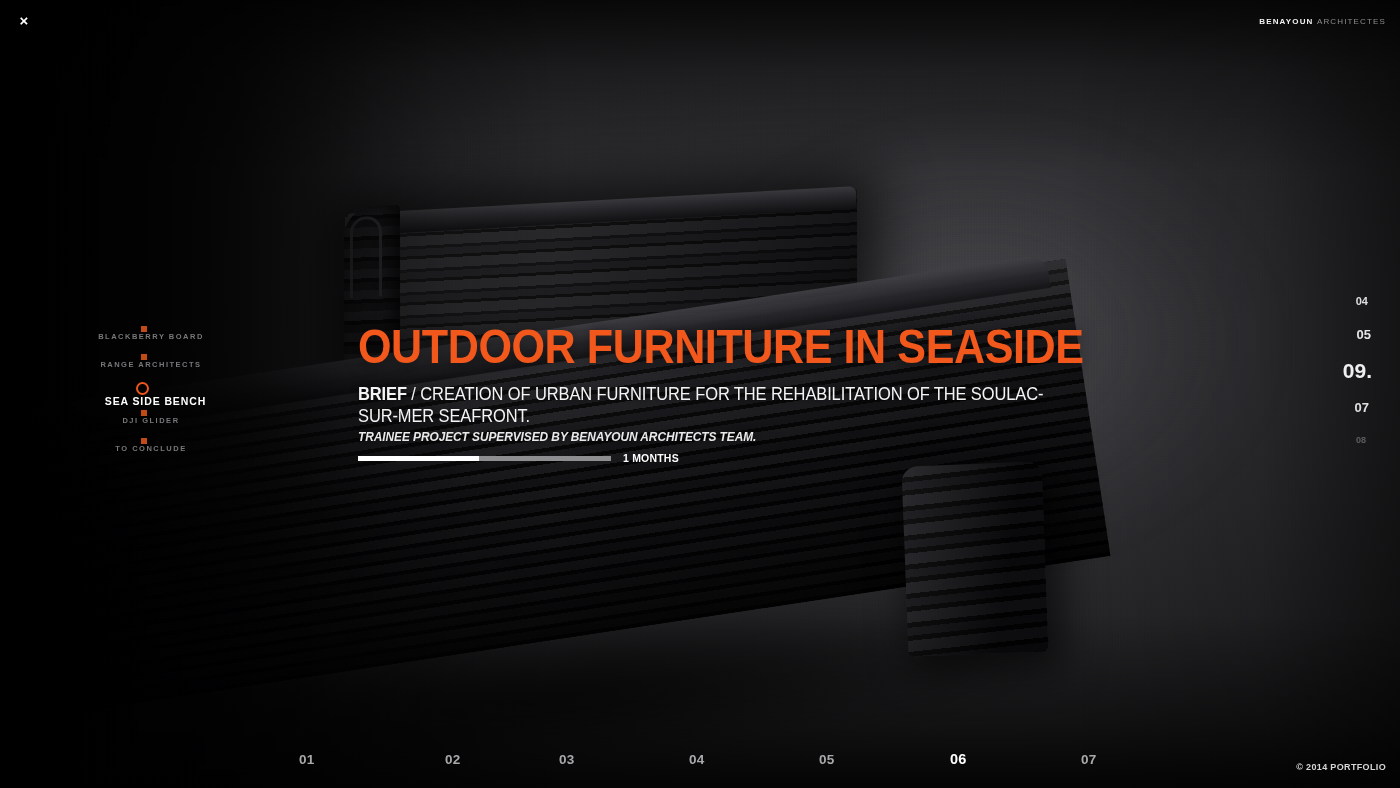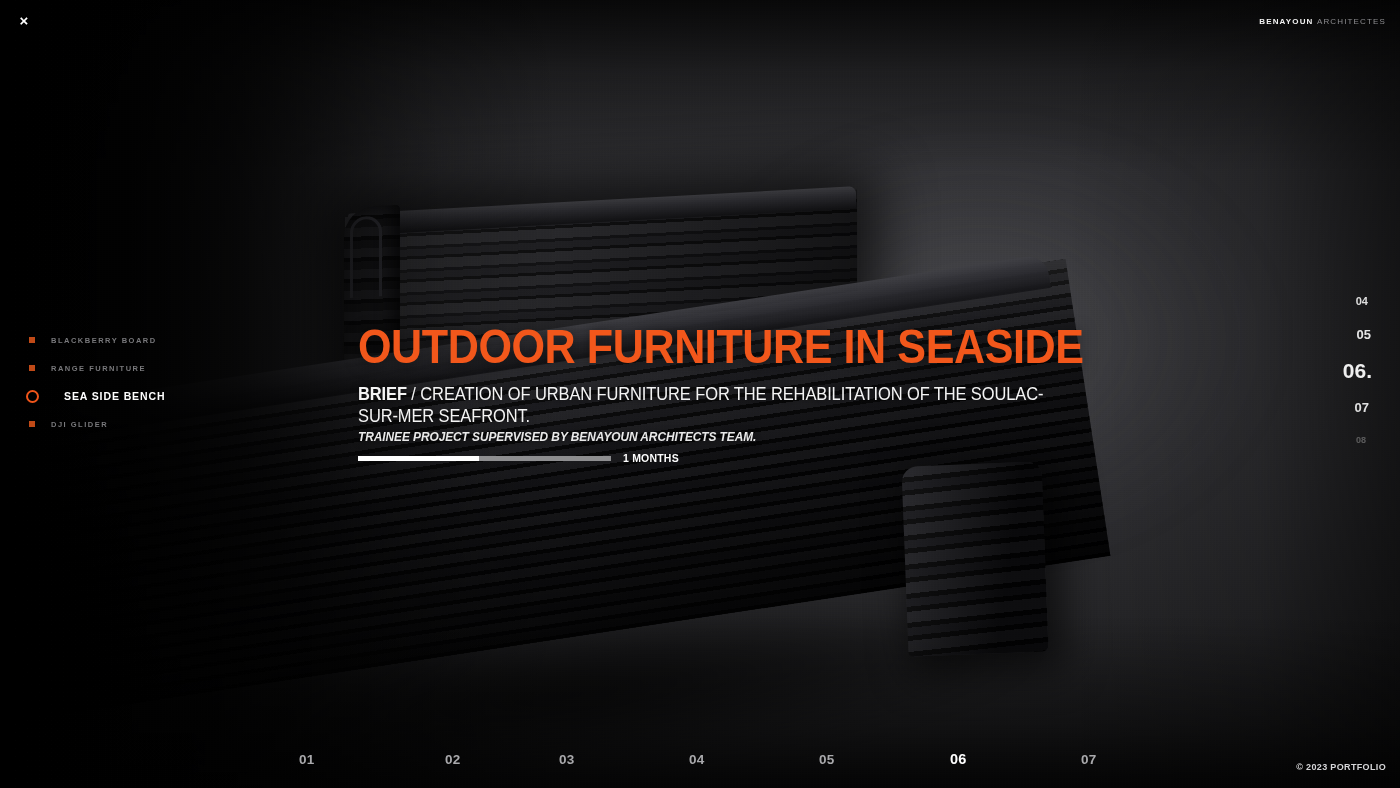--- a/index.html
+++ b/index.html
@@ -181,21 +181,21 @@
     font-size:8px; letter-spacing:1.15px; line-height:1;
     white-space:nowrap;
     padding-left:15px;
   }
   .brand .b1 { color:#f2f2f2; font-weight:700; }
   .brand .b2 { color:#8e8e91; font-weight:400; }
 
   
   .sidebar { position:absolute; left:28px; top:326px; width:230px; }
   .side-item {
-    display:flex; align-items:center; height:28px; cursor:pointer;
+    display:flex; align-items:center; height:28px; cursor:pointer;flex-direction:column;
   }
   .side-bullet {
     width:6px; height:6px; background:#c14a17; flex:0 0 auto; margin-left:1px;
   }
   .side-item.active .side-bullet {
     width:13px; height:13px; margin-left:-2px; background:transparent;
     border:2px solid #f0551a; border-radius:50%;
   }
   .side-label {
     margin-left:16px; font-size:7.5px; font-weight:700;
@@ -298,29 +298,33 @@
       <span class="b1">BENAYOUN</span><span class="b2">&nbsp;</span><span class="b2">ARCHITECTES</span>
     </div>
 
     <div class="sidebar">
       <div class="side-item">
         <span class="side-bullet"></span>
         <span class="side-label">BLACKBERRY BOARD</span>
       </div>
       <div class="side-item">
         <span class="side-bullet"></span>
-        <span class="side-label">RANGE FURNITURE</span>
+        <span class="side-label">RANGE ARCHITECTS</span>
       </div>
       <div class="side-item active">
         <span class="side-bullet"></span>
         <span class="side-label">SEA SIDE BENCH</span>
       </div>
       <div class="side-item">
         <span class="side-bullet"></span>
         <span class="side-label">DJI GLIDER</span>
+      </div>
+      <div class="side-item">
+        <span class="side-bullet"></span>
+        <span class="side-label">TO CONCLUDE</span>
       </div>
     </div>
 
     <div class="hero">
       <div class="hero-title">OUTDOOR FURNITURE IN SEASIDE</div>
       <div class="hero-sub">
         <b>BRIEF</b><span> / </span><span>CREATION OF URBAN FURNITURE FOR THE REHABILITATION OF THE SOULAC-SUR-MER SEAFRONT.</span>
       </div>
       <div class="hero-note">TRAINEE PROJECT SUPERVISED BY BENAYOUN ARCHITECTS TEAM.</div>
     </div>
@@ -328,31 +332,31 @@
     <div class="dur">
       <div class="dur-track">
         <div class="dur-fill" id="dur-fill" style="width: 48%;"></div>
       </div>
       <div class="dur-label">1 MONTHS</div>
     </div>
 
     <div class="pager">
       <span class="pager-item pg-0">04</span>
       <span class="pager-item pg-1">05</span>
-      <span class="pager-item pg-2">06.</span>
+      <span class="pager-item pg-2">09.</span>
       <span class="pager-item pg-3">07</span>
       <span class="pager-item pg-4">08</span>
     </div>
 
     <div class="botnav">
       <span class="botnav-item" style="left:299px">01</span>
       <span class="botnav-item" style="left:445px">02</span>
       <span class="botnav-item" style="left:559px">03</span>
       <span class="botnav-item" style="left:689px">04</span>
       <span class="botnav-item" style="left:819px">05</span>
       <span class="botnav-item active" style="left:950px">06</span>
       <span class="botnav-item" style="left:1081px">07</span>
     </div>
 
-    <div class="copyright">© 2023 PORTFOLIO</div>
+    <div class="copyright">© 2014 PORTFOLIO</div>
 
   </div>
 </div>
 
 </body></html>

